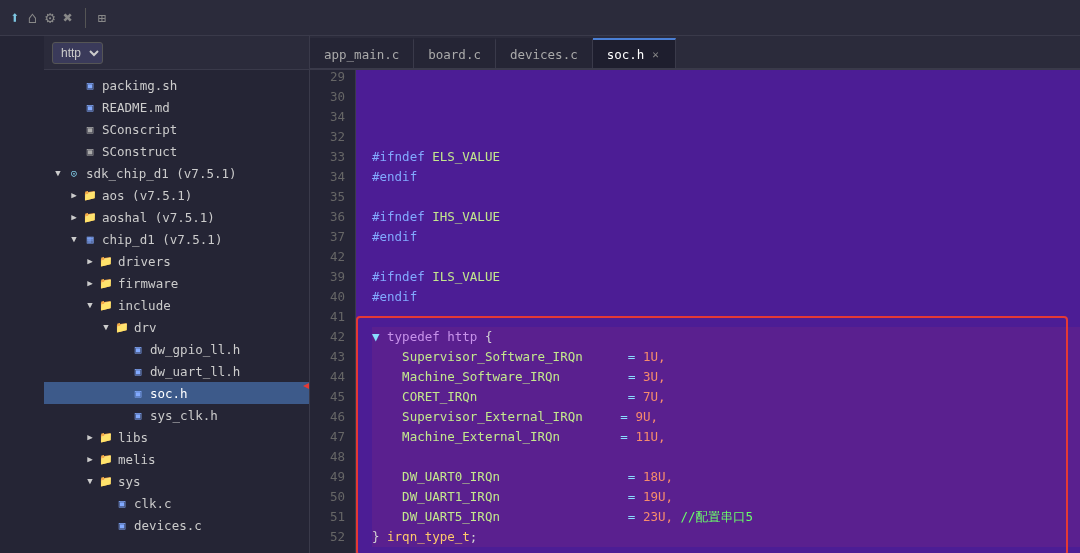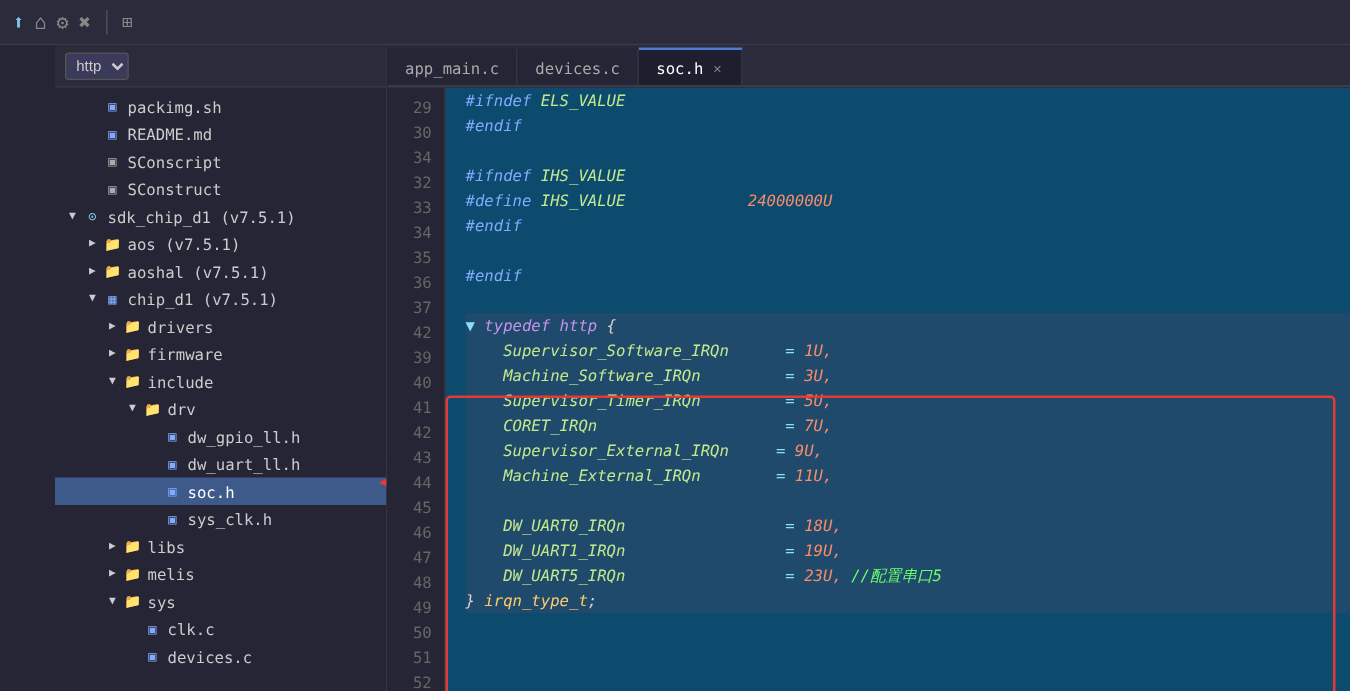--- a/index.html
+++ b/index.html
@@ -148,21 +148,22 @@
       color: #888;
       cursor: pointer;
       padding: 2px;
     }
 
     
     .code-editor {
       flex: 1;
       display: flex;
       overflow: auto;
-      background: #0c4a6e;
+      background: #4c1d95;
+      align-items: flex-end;
     }
     .line-numbers {
       width: 46px;
       background: #252535;
       color: #666;
       font-size: 12.5px;
       padding: 6px 0;
       text-align: right;
       padding-right: 10px;
       flex-shrink: 0;
@@ -170,21 +171,20 @@
       border-right: 1px solid #3a3a4a;
     }
     .line-num {
       height: 20px;
       line-height: 20px;
     }
     .code-content {
       flex: 1;
       padding: 0 0 6px 16px;
       overflow: visible;
-      font-style: italic;
     }
     .code-line {
       height: 20px;
       line-height: 20px;
       white-space: pre;
       font-size: 12.5px;
       position: relative;
     }
     .code-line.highlighted {
       background: rgba(255, 80, 80, 0.08);
@@ -358,20 +358,23 @@
       </div>
 
     </div>
   </div>
 
   <div class="editor-area">
 
     <div class="tab-bar">
       <div class="tab">
         <span>app_main.c</span>
+      </div>
+      <div class="tab">
+        <span>board.c</span>
       </div>
       <div class="tab">
         <span>devices.c</span>
       </div>
       <div class="tab active">
         <span>soc.h</span>
         <span class="tab-close">✕</span>
       </div>
     </div>
 
@@ -403,29 +406,28 @@
           <div class="line-num">49</div>
           <div class="line-num">50</div>
           <div class="line-num">51</div>
           <div class="line-num">52</div>
         </div>
       <div class="code-content" id="code-lines">
           <div class="code-line"><span class="kw2">#ifndef </span><span class="macro">ELS_VALUE</span></div>
           <div class="code-line"><span class="kw2">#endif</span></div>
           <div class="code-line">&nbsp;</div>
           <div class="code-line"><span class="kw2">#ifndef </span><span class="macro">IHS_VALUE</span></div>
-          <div class="code-line"><span class="kw2">#define </span><span class="macro">IHS_VALUE</span><span class="num">             24000000U</span></div>
           <div class="code-line"><span class="kw2">#endif</span></div>
           <div class="code-line">&nbsp;</div>
+          <div class="code-line"><span class="kw2">#ifndef </span><span class="macro">ILS_VALUE</span></div>
           <div class="code-line"><span class="kw2">#endif</span></div>
           <div class="code-line">&nbsp;</div>
           <div class="code-line highlighted"><span class="op">▼ </span><span class="kw">typedef </span><span class="kw">http</span><span class="plain"> {</span></div>
           <div class="code-line highlighted"><span class="macro">    Supervisor_Software_IRQn</span><span class="op">      = </span><span class="num">1U,</span></div>
           <div class="code-line highlighted"><span class="macro">    Machine_Software_IRQn</span><span class="op">         = </span><span class="num">3U,</span></div>
-          <div class="code-line highlighted"><span class="macro">    Supervisor_Timer_IRQn</span><span class="op">         = </span><span class="num">5U,</span></div>
           <div class="code-line highlighted"><span class="macro">    CORET_IRQn</span><span class="op">                    = </span><span class="num">7U,</span></div>
           <div class="code-line highlighted"><span class="macro">    Supervisor_External_IRQn</span><span class="op">     = </span><span class="num">9U,</span></div>
           <div class="code-line highlighted"><span class="macro">    Machine_External_IRQn</span><span class="op">        = </span><span class="num">11U,</span></div>
           <div class="code-line highlighted">&nbsp;</div>
           <div class="code-line highlighted"><span class="macro">    DW_UART0_IRQn</span><span class="op">                 = </span><span class="num">18U,</span></div>
           <div class="code-line highlighted"><span class="macro">    DW_UART1_IRQn</span><span class="op">                 = </span><span class="num">19U,</span></div>
           <div class="code-line highlighted"><span class="macro">    DW_UART5_IRQn</span><span class="op">                 = </span><span class="num">23U,</span><span class="comment"> //配置串口5</span></div>
           <div class="code-line highlighted"><span class="plain">} </span><span class="type">irqn_type_t</span><span class="plain">;</span></div>
         </div>
     </div>

